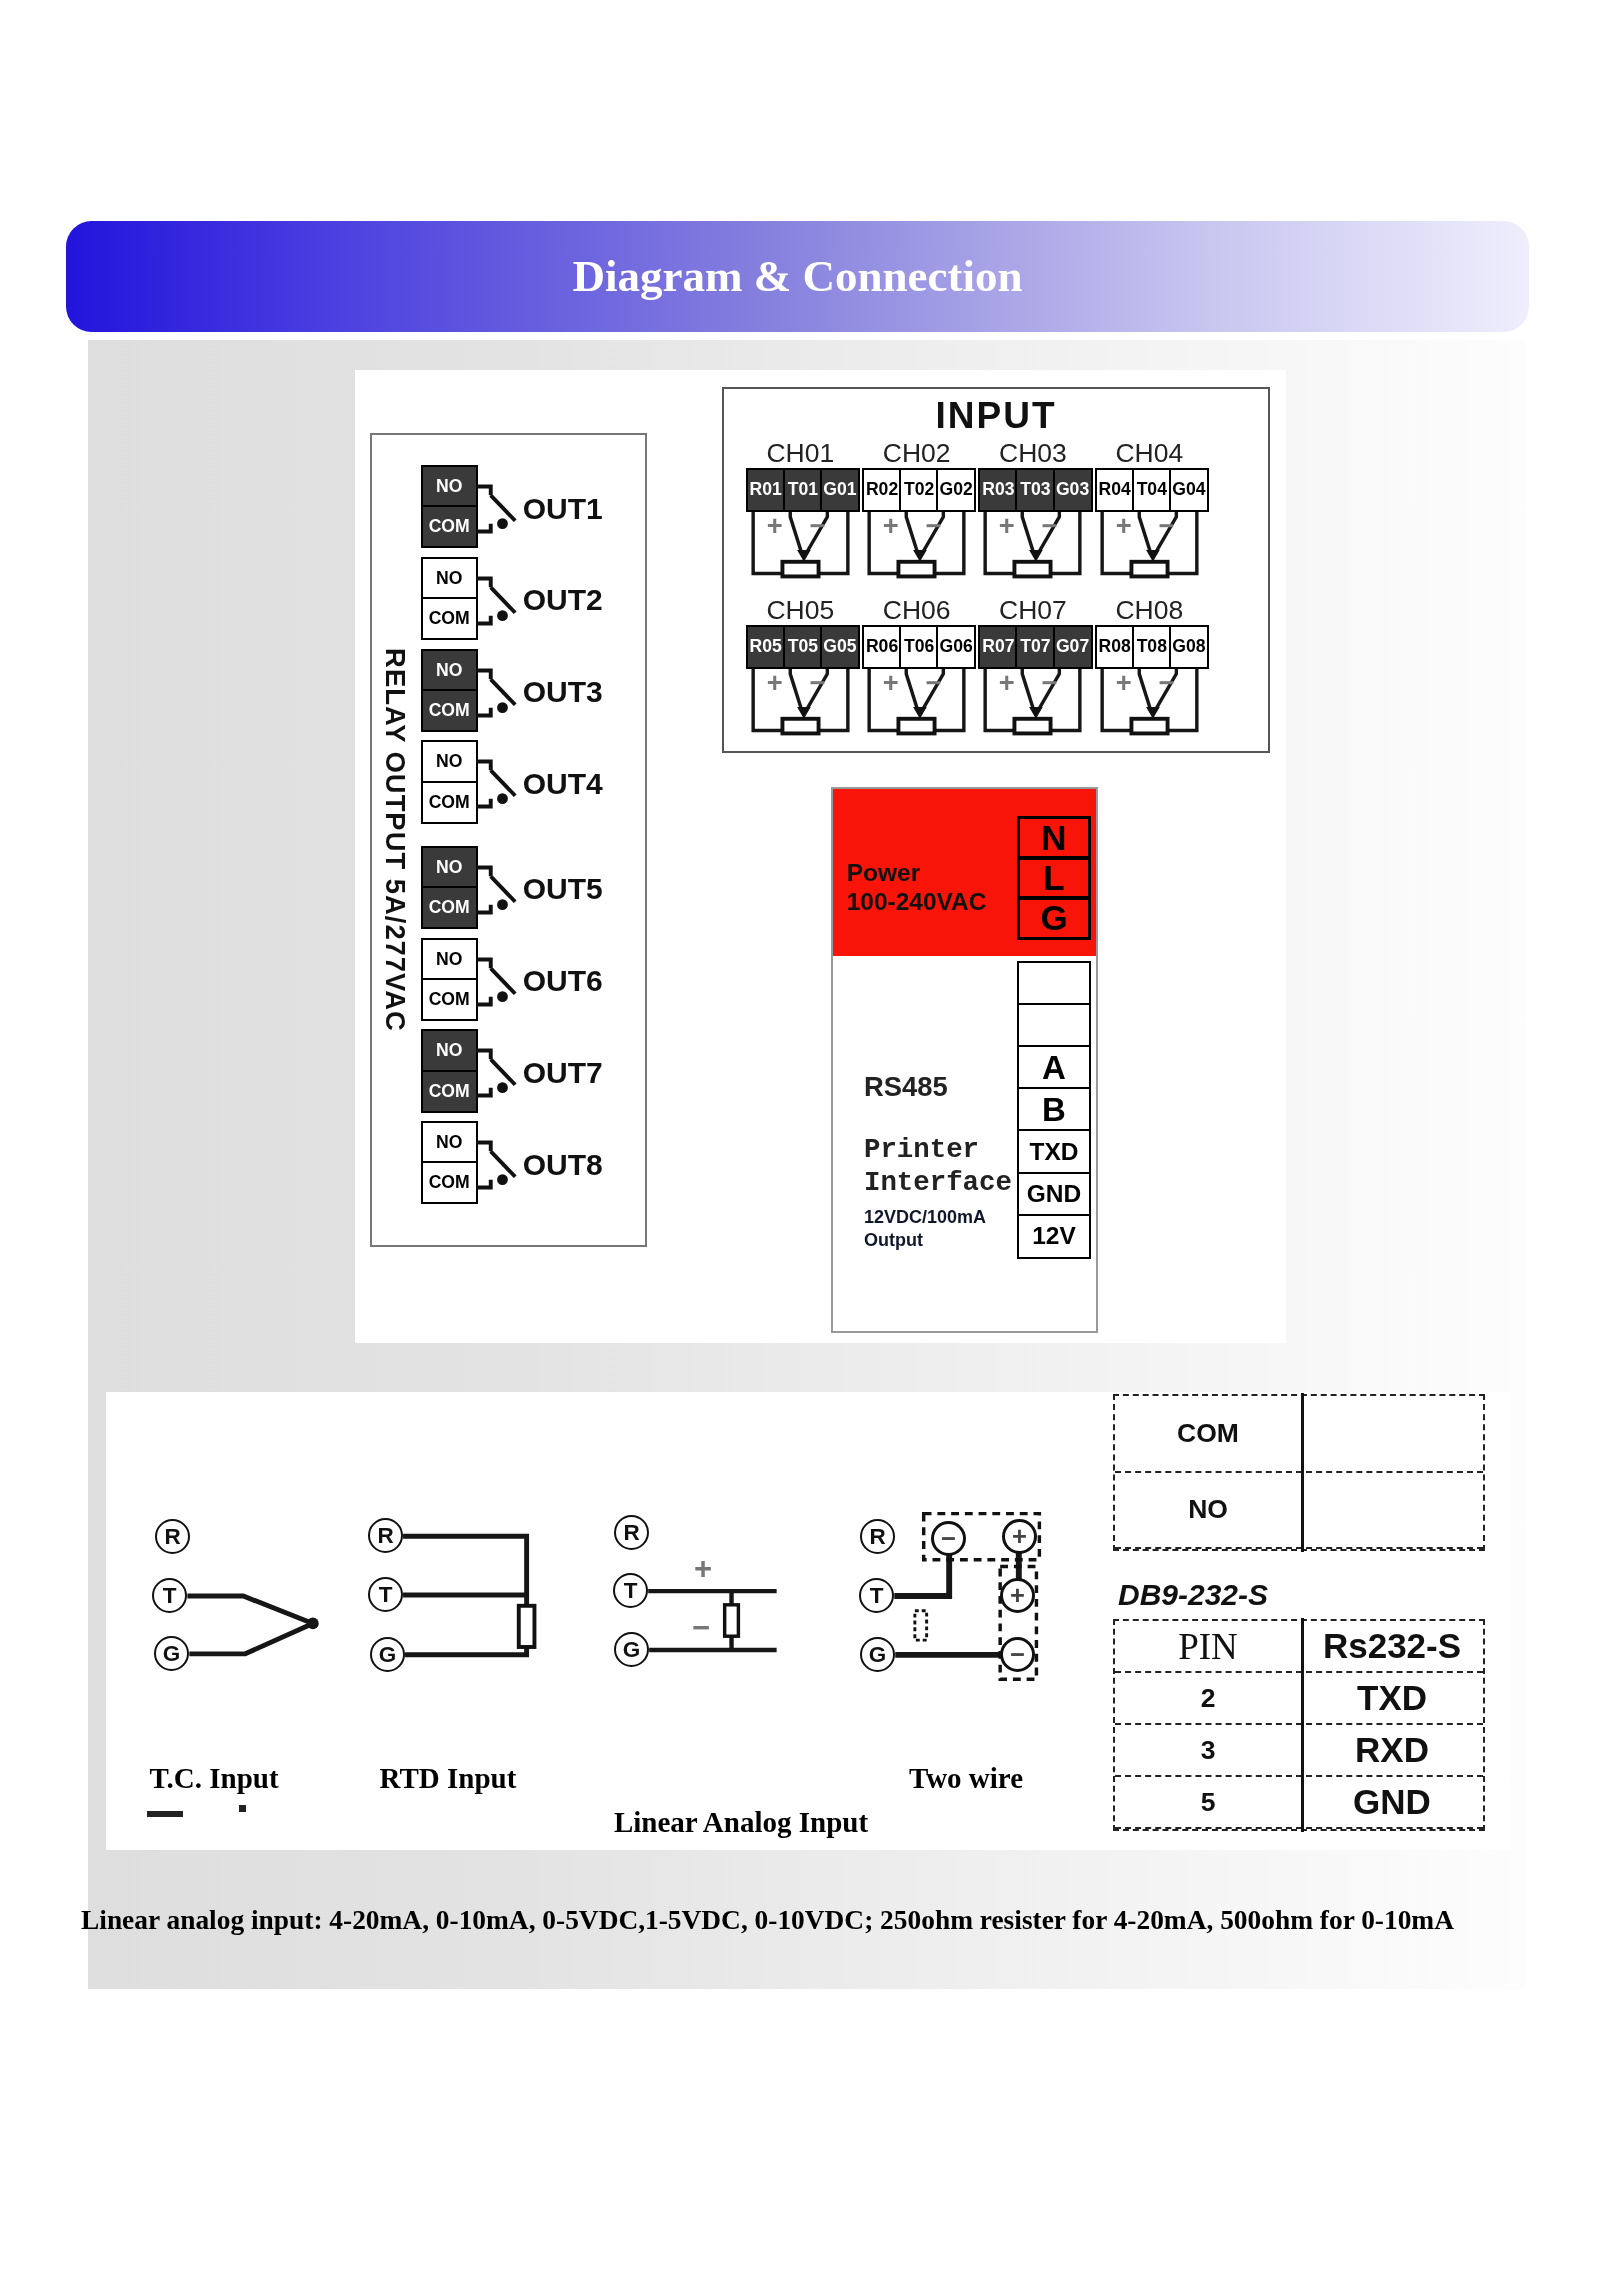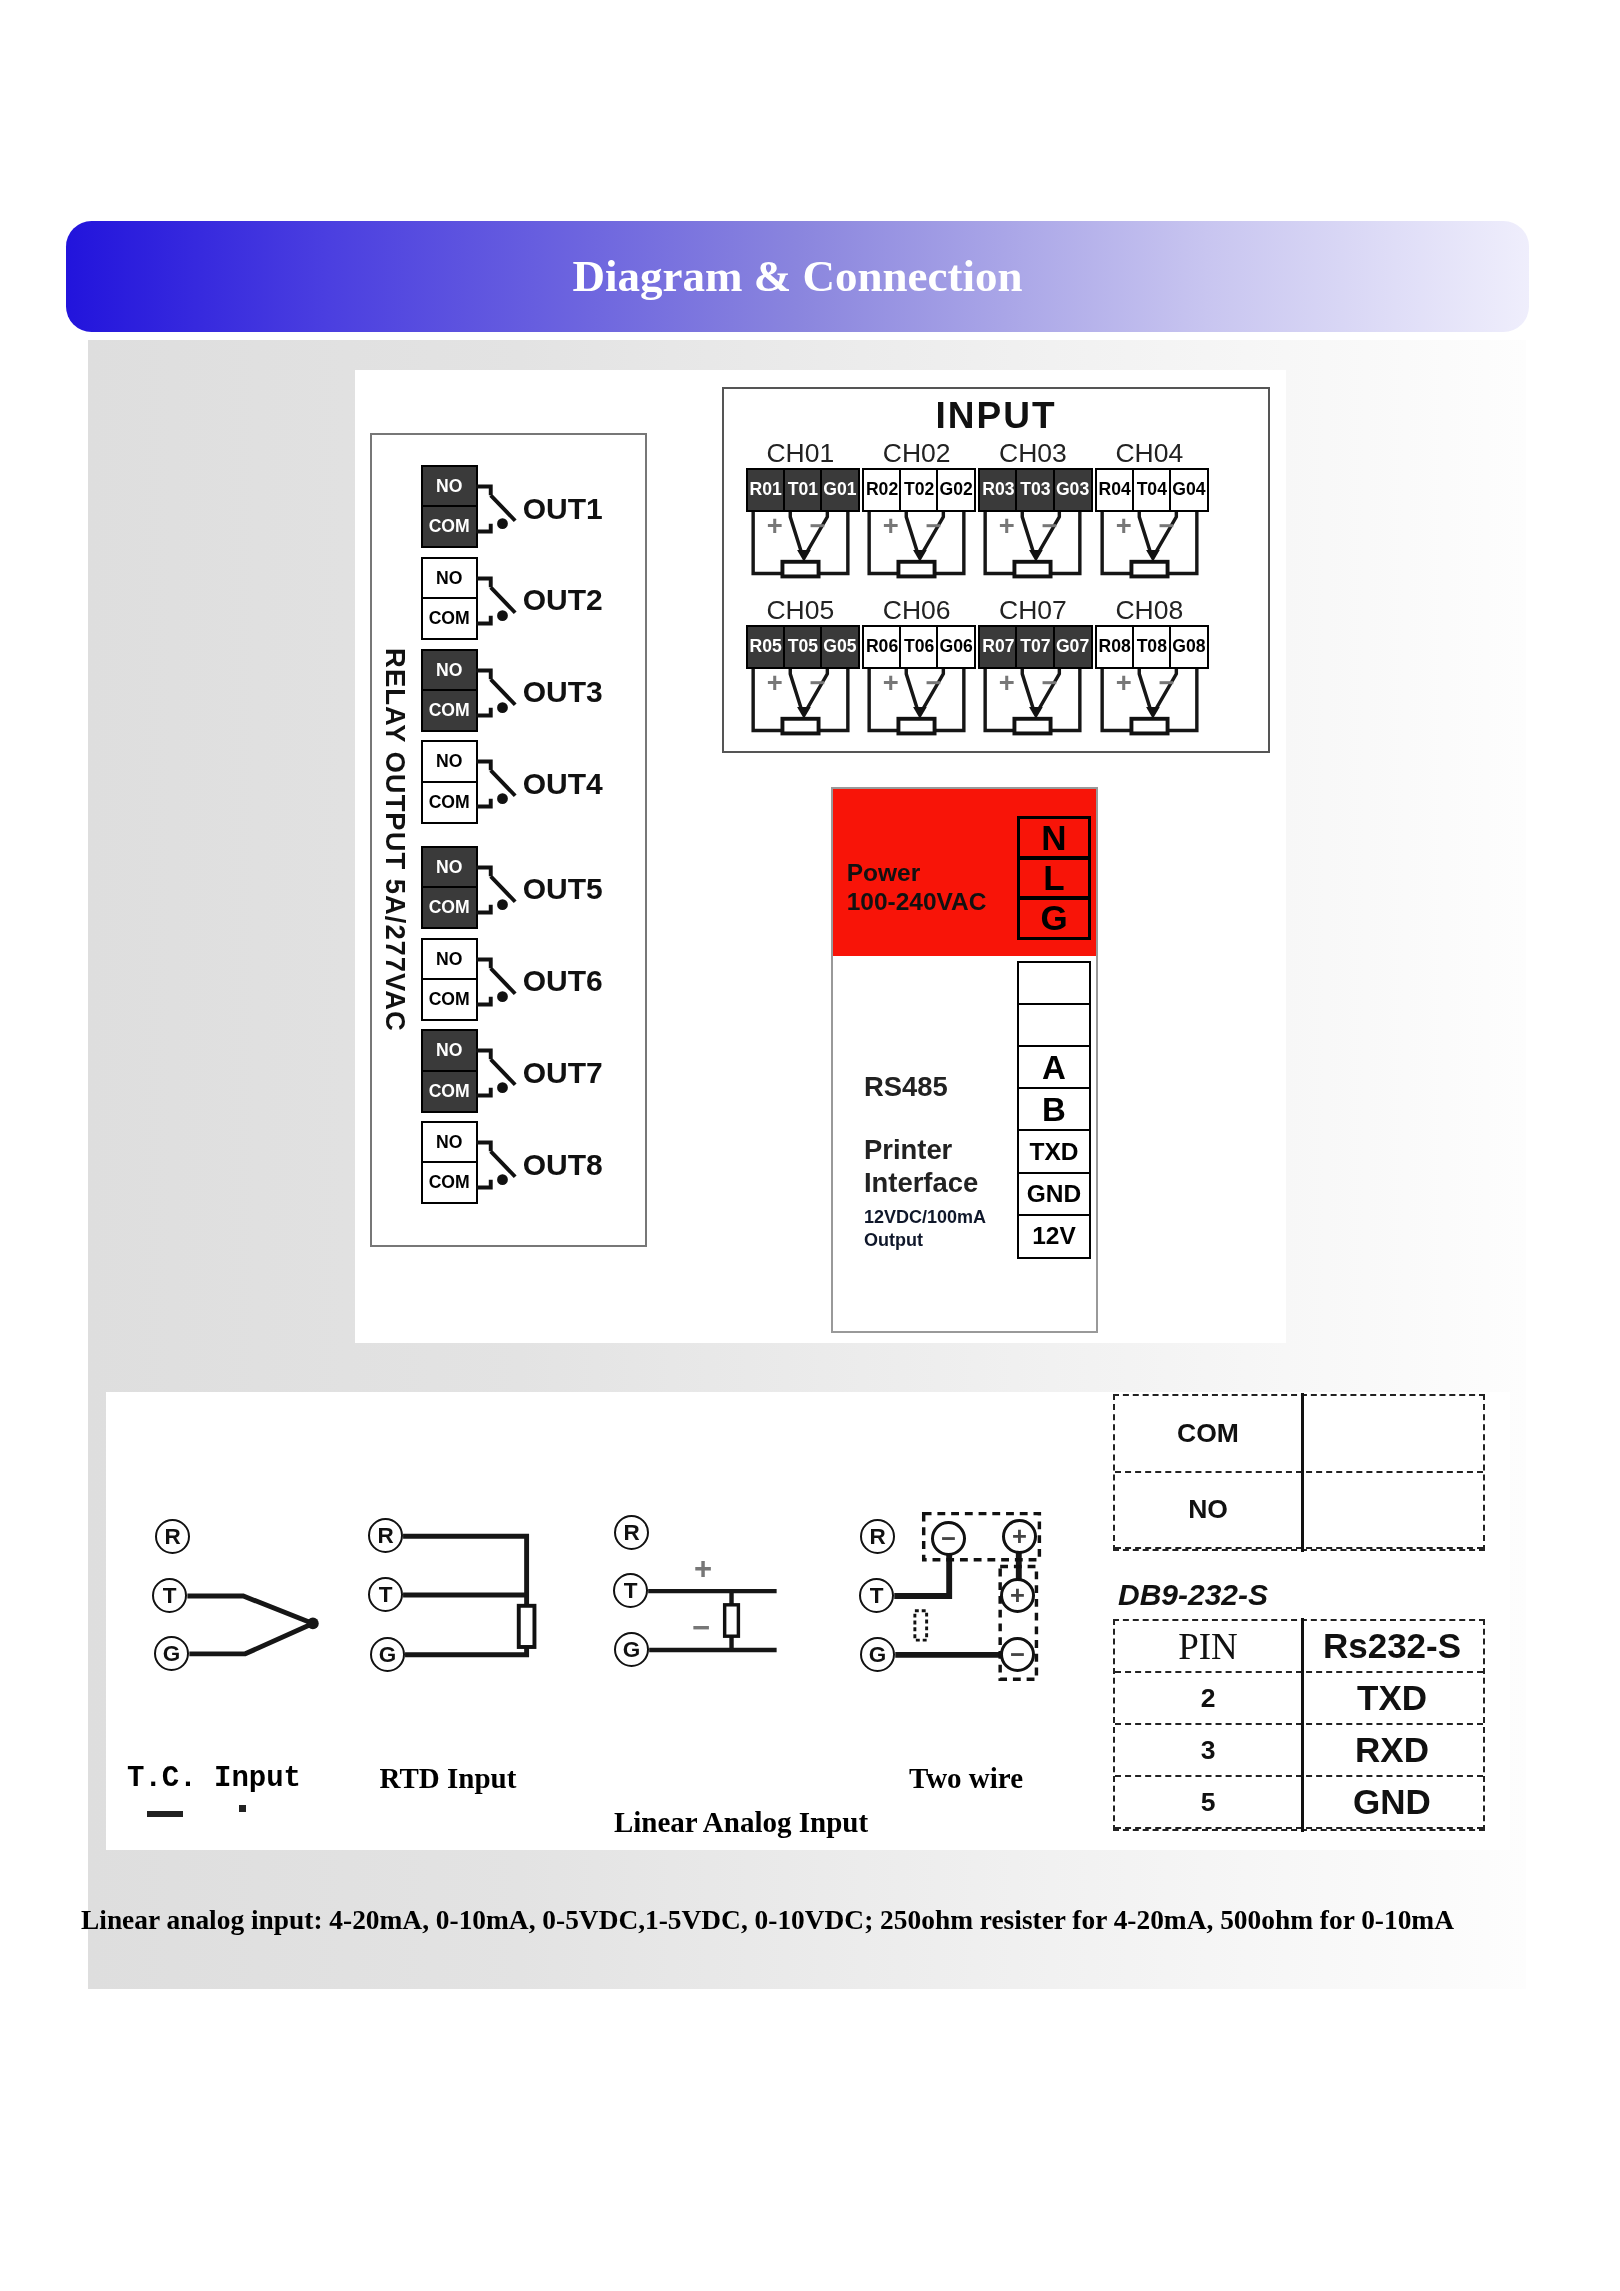--- a/index.html
+++ b/index.html
@@ -56,21 +56,21 @@
   #nlg-col{position:absolute;left:184px;top:26.5px;width:74px;}
   .nlg-cell{box-sizing:border-box;width:74px;height:44px;border:3.9px solid #000;margin-top:-3.9px;
             display:flex;align-items:center;justify-content:center;font-weight:bold;font-size:35px;color:#000;}
   .nlg-cell:first-child{margin-top:0;}
   #comm-col{position:absolute;left:184px;top:172px;width:74px;}
   .comm-cell{box-sizing:border-box;width:74px;height:45px;border:2.9px solid #000;margin-top:-2.9px;background:#fff;
              display:flex;align-items:center;justify-content:center;font-weight:bold;color:#000;font-size:24.5px;}
   .comm-cell:first-child{margin-top:0;}
   .comm-cell.big{font-size:33px;}
   #rs485-lbl{position:absolute;left:31px;top:282px;font-weight:bold;font-size:27.4px;color:#222;}
-  #printer-lbl{position:absolute;left:31px;top:345px;font-weight:bold;font-size:27.4px;line-height:1.2;color:#222;}
+  #printer-lbl{position:absolute;left:31px;top:345px;font-weight:bold;font-size:27.4px;line-height:1.2;color:#222;font-family:Liberation Mono, monospace;}
   #aux-lbl{position:absolute;left:31px;top:417px;font-weight:bold;font-size:18px;line-height:1.3;color:#0f172a;}
 
   
   #bottom-box{position:absolute;left:106px;top:1392px;width:1404px;height:458px;background:#fff;}
   #bwires{position:absolute;left:0;top:0;}
   .rtg{position:absolute;box-sizing:border-box;width:35px;height:35px;border:2.9px solid #111;border-radius:50%;background:#fff;
        display:flex;align-items:center;justify-content:center;font-weight:bold;font-size:22.5px;color:#111;z-index:2;}
   .node{position:absolute;box-sizing:border-box;width:35px;height:35px;border:3.9px solid #111;border-radius:50%;background:#fff;
         display:flex;align-items:center;justify-content:center;font-weight:bold;font-size:25.5px;color:#444;z-index:2;}
   .pm-sign{position:absolute;font-size:31px;font-weight:bold;color:#777;z-index:2;}
@@ -395,21 +395,21 @@
     <div class="pm-sign" style="left:586px;top:218px;">−</div>
 
     <div class="rtg" style="left:754px;top:127px;">R</div>
     <div class="rtg" style="left:753px;top:186px;">T</div>
     <div class="rtg" style="left:754px;top:245px;">G</div>
     <div class="node" style="left:825px;top:129px;">−</div>
     <div class="node" style="left:896px;top:127px;">+</div>
     <div class="node" style="left:894px;top:186px;">+</div>
     <div class="node" style="left:894px;top:245px;">−</div>
 
-    <div class="sensor-label serif" style="left:108px;font-family:Liberation Mono, monospace;">T.C. Input</div>
+    <div class="sensor-label serif" style="left:108px;">T.C. Input</div>
     <div class="sensor-label serif" style="left:342px;">RTD Input</div>
     <div class="sensor-label serif" style="left:635px;margin-top:44px;">Linear Analog Input</div>
     <div class="sensor-label serif" style="left:860px;">Two wire</div>
 
     <div class="clip-bar" style="left:41px;top:419px;width:36px;height:5.9px;"></div>
     <div class="clip-bar" style="left:133px;top:413px;width:6.9px;height:6.9px;"></div>
 
     <div class="dtable" style="left:1007px;top:2px;width:372px;height:157px;">
       <div class="drow">
         <div class="dcell1">COM</div>

